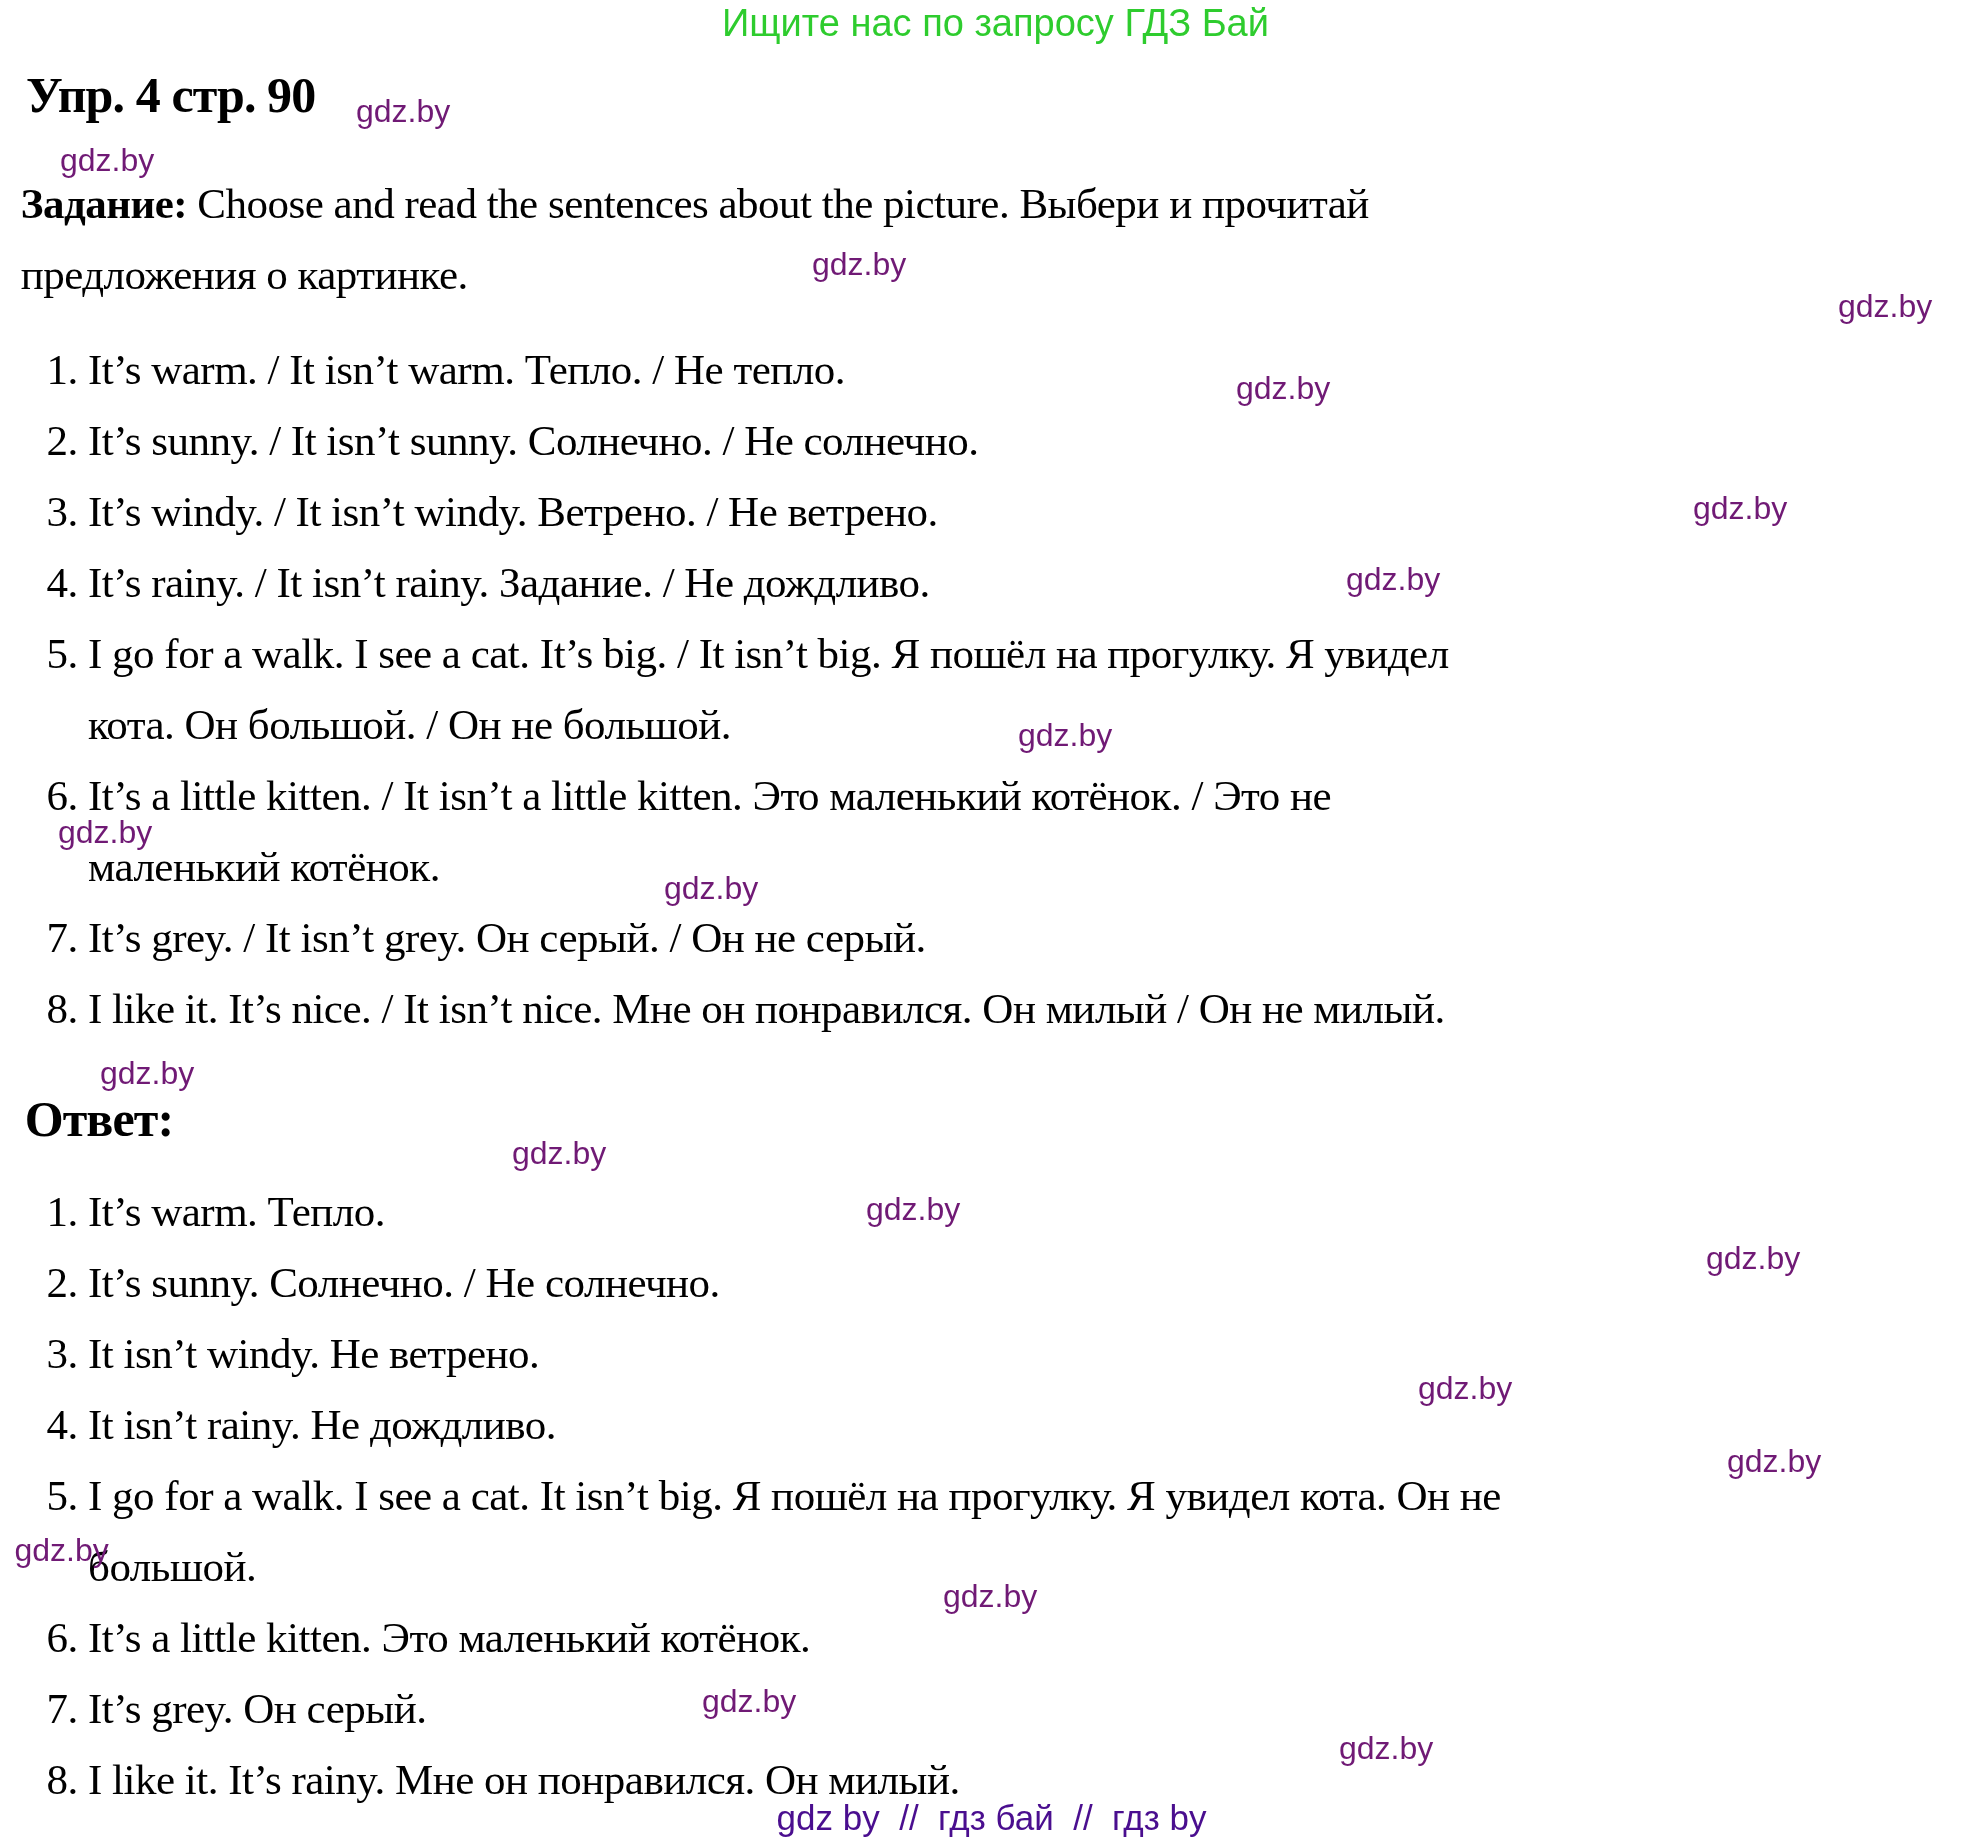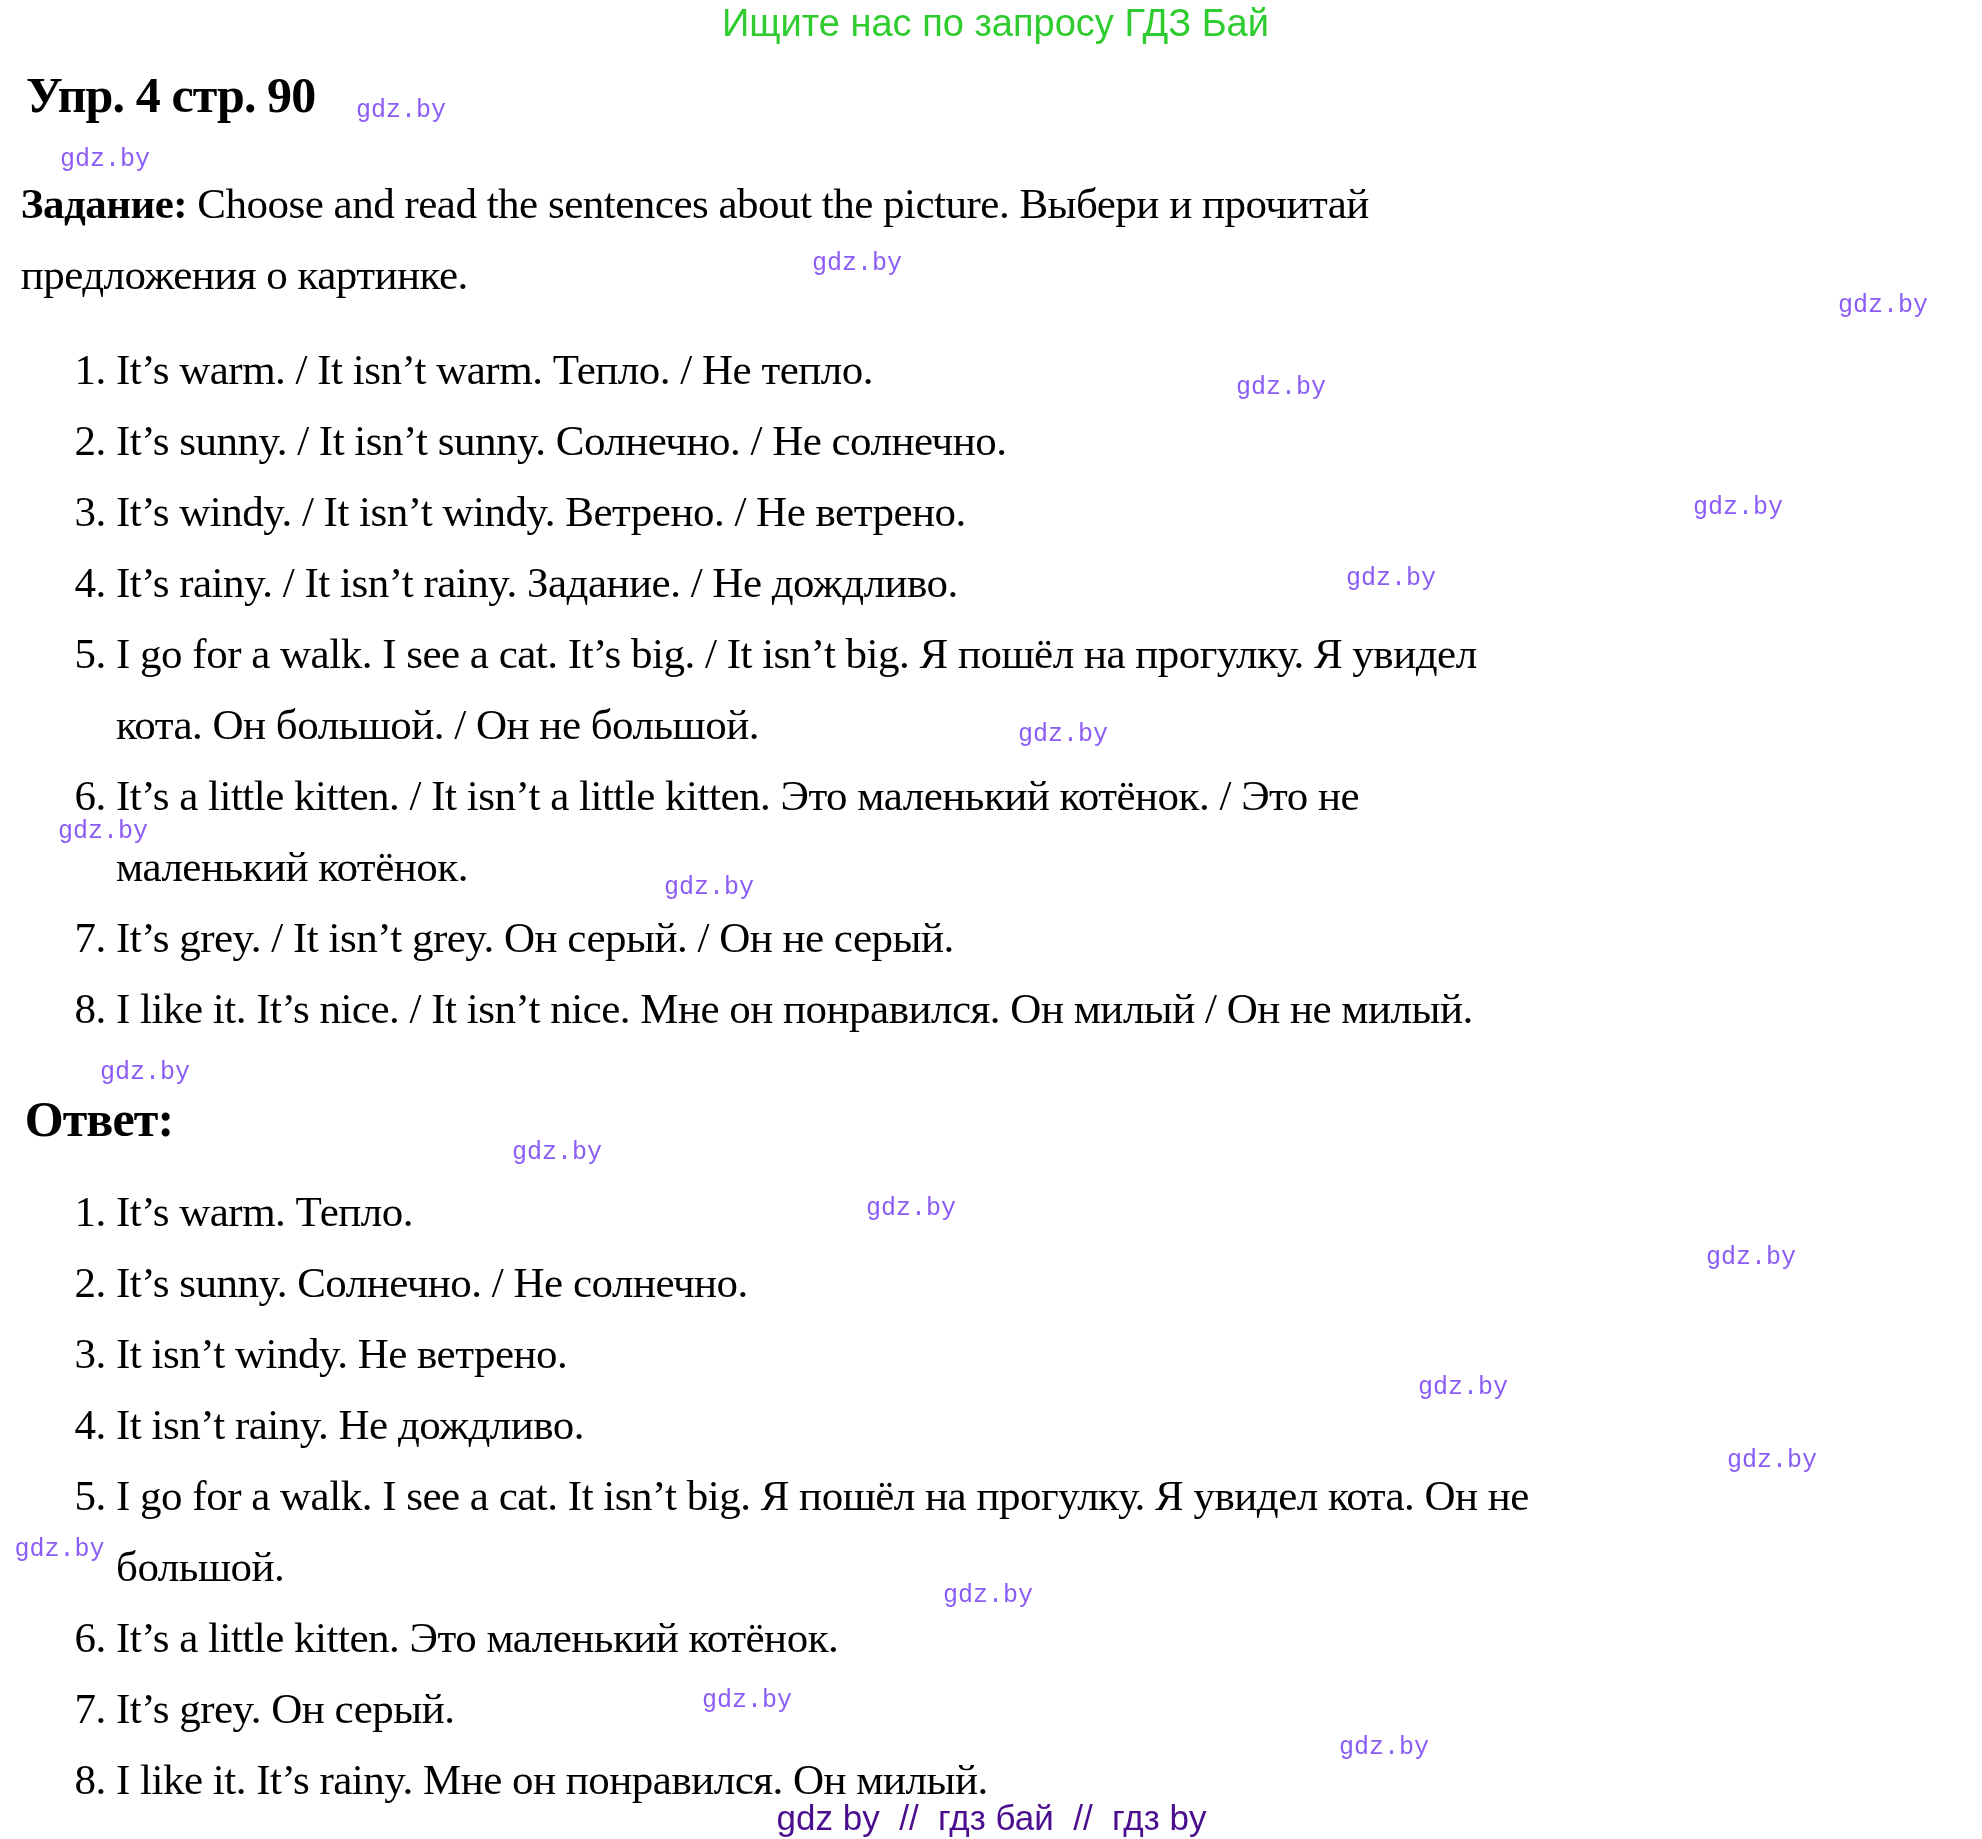--- a/index.html
+++ b/index.html
@@ -29,32 +29,32 @@
     font-family:"Liberation Serif", serif;
   }
   .task {
     position:absolute; left:12.7px; top:160px; margin:8px;
     font-size:43px; line-height:71px; letter-spacing:-0.5px;
     white-space:pre;
   }
   .task strong { font-weight:bold; }
   .list {
     position:absolute; left:0; margin:0;
-    padding-left:116px;
+    padding-left:88px;
     font-size:43px; line-height:71px; letter-spacing:-0.5px;
     list-style:decimal outside;
   }
   .list li { white-space:pre; }
   .task-list   { top:334px; }
   .answer-list { top:1176px; }
   .wm {
     position:absolute;
-    font-family:Liberation Mono, monospace;
-    font-size:25px; line-height:30px;
-    color:#8b5cf6;
+    font-family:Liberation Sans, sans-serif;
+    font-size:32px; line-height:30px;
+    color:#701a75;
     white-space:nowrap;
   }
   .footer {
     position:absolute; left:0; top:1778px; width:100%;
     text-align:center;
     font-family:"Liberation Sans", sans-serif;
     font-size:35px; line-height:42px;
     color:#4a0e8f;
     white-space:pre;
     margin-top:19px;

